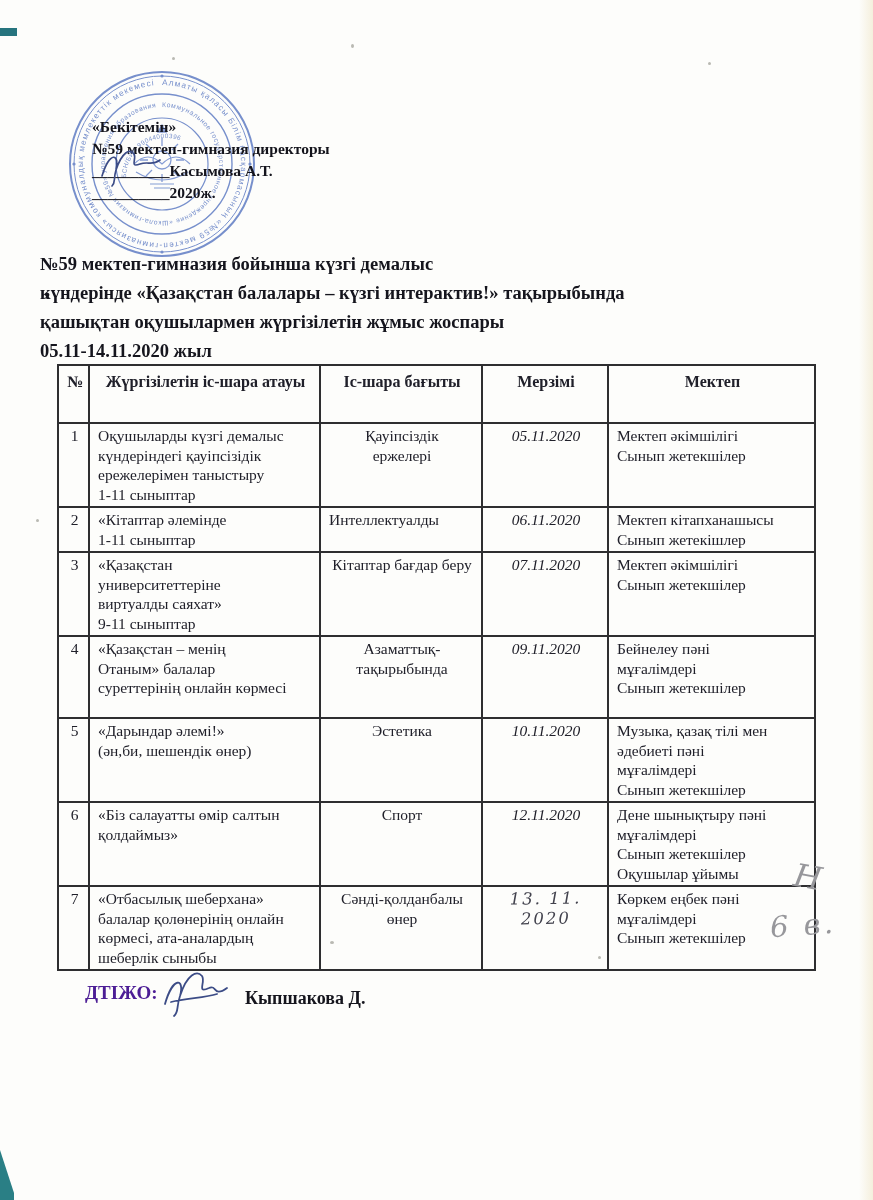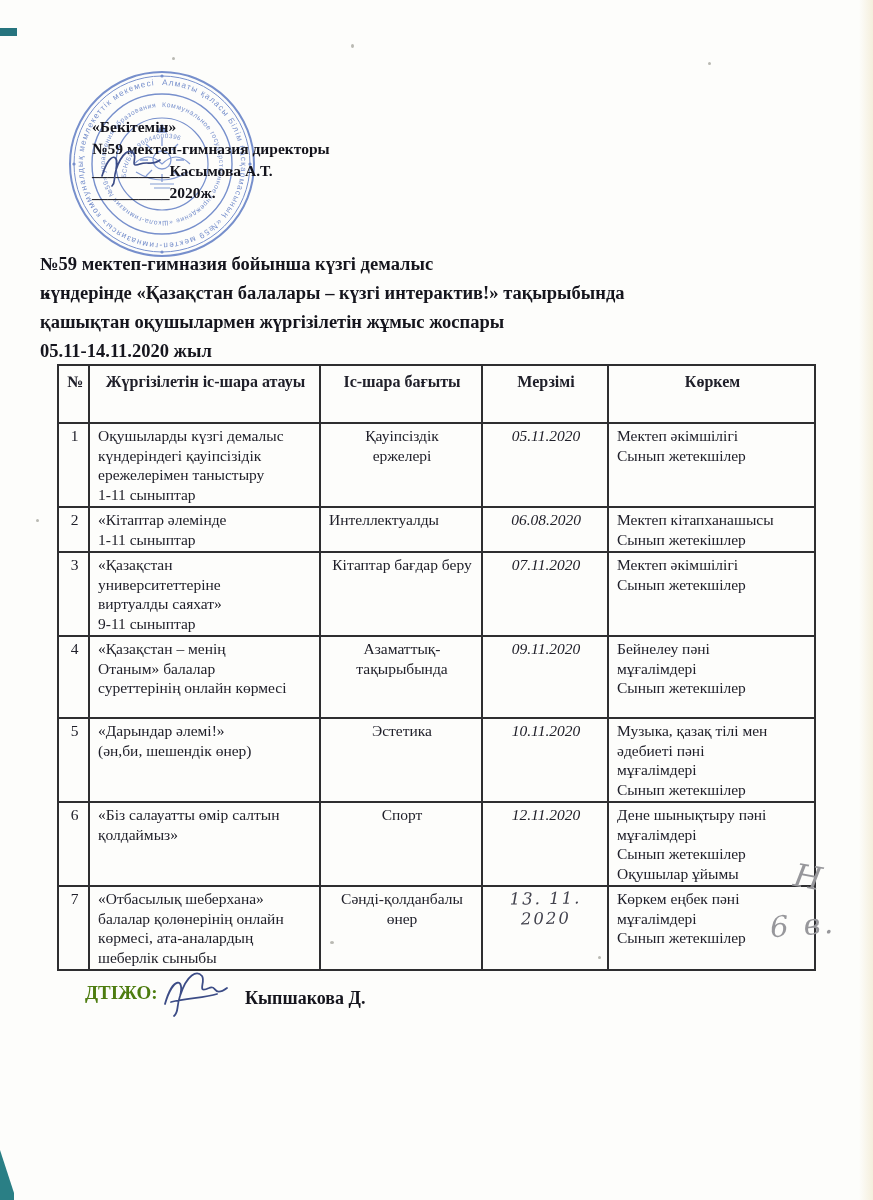--- a/index.html
+++ b/index.html
@@ -44,21 +44,21 @@
   tr.r0{height:75px;} tr.r1{height:38px;} tr.r2{height:80px;} tr.r3{height:82px;}
   tr.r4{height:78px;} tr.r5{height:77px;} tr.r6{height:80px;}
   td.c-num{text-align:center;padding-left:2px;padding-right:2px;}
   td.c-dir{text-align:center;border-radius:17px;}
   td.c-date{text-align:center;padding-top:4px;font-style:italic;}
   td.handwritten{font-family:"DejaVu Serif",serif;font-style:italic;font-size:16.5px;color:#43434e;
     letter-spacing:2px;padding-top:10px;transform:rotate(-1deg);}
 
   
   .footer{position:absolute;left:85px;top:982px;height:50px;}
-  .footer .label{font-weight:bold;font-size:19px;color:#4d7c0f;}
+  .footer .label{font-weight:bold;font-size:19px;color:#4c1d95;}
   .footer .name{position:absolute;left:160px;top:6px;font-weight:bold;font-size:18px;color:#15151d;white-space:nowrap;}
   .sig2{position:absolute;left:72px;top:-18px;width:86px;height:56px;}
 
   
   .note{position:absolute;color:#97979b;font-family:"DejaVu Serif",serif;font-style:italic;}
   .note1{left:794px;top:858px;font-size:32px;transform:rotate(10deg);}
   .note2{left:770px;top:908px;font-size:29px;transform:rotate(-4deg);letter-spacing:3px;}
 </style>
 </head>
 <body>
@@ -135,40 +135,40 @@
       <col class="c2">
       <col class="c3">
       <col class="c4">
     </colgroup>
   <tbody>
       <tr class="hdr">
     <th>№</th>
     <th>Жүргізілетін іс-шара атауы</th>
     <th>Іс-шара бағыты</th>
     <th>Мерзімі</th>
-    <th>Көркем</th>
+    <th>Мектеп</th>
   </tr>
   <tr class="r0">
     <td class="c-num">1</td>
     <td class="c-name">Оқушыларды  күзгі демалыс
 күндеріндегі қауіпсізідік
 ережелерімен таныстыру
 1-11 сыныптар</td>
     <td class="c-dir">Қауіпсіздік
 ержелері</td>
     <td class="c-date">05.11.2020</td>
     <td class="c-resp">Мектеп әкімшілігі
 Сынып жетекшілер</td>
   </tr>
   <tr class="r1">
     <td class="c-num">2</td>
     <td class="c-name">«Кітаптар әлемінде
 1-11 сыныптар</td>
     <td class="c-dir" style="text-align:left;">Интеллектуалды</td>
-    <td class="c-date">06.08.2020</td>
+    <td class="c-date">06.11.2020</td>
     <td class="c-resp">Мектеп кітапханашысы
 Сынып жетекішлер</td>
   </tr>
   <tr class="r2">
     <td class="c-num">3</td>
     <td class="c-name">«Қазақстан
 университеттеріне
 виртуалды саяхат»
  9-11 сыныптар</td>
     <td class="c-dir">Кітаптар бағдар беру</td>

